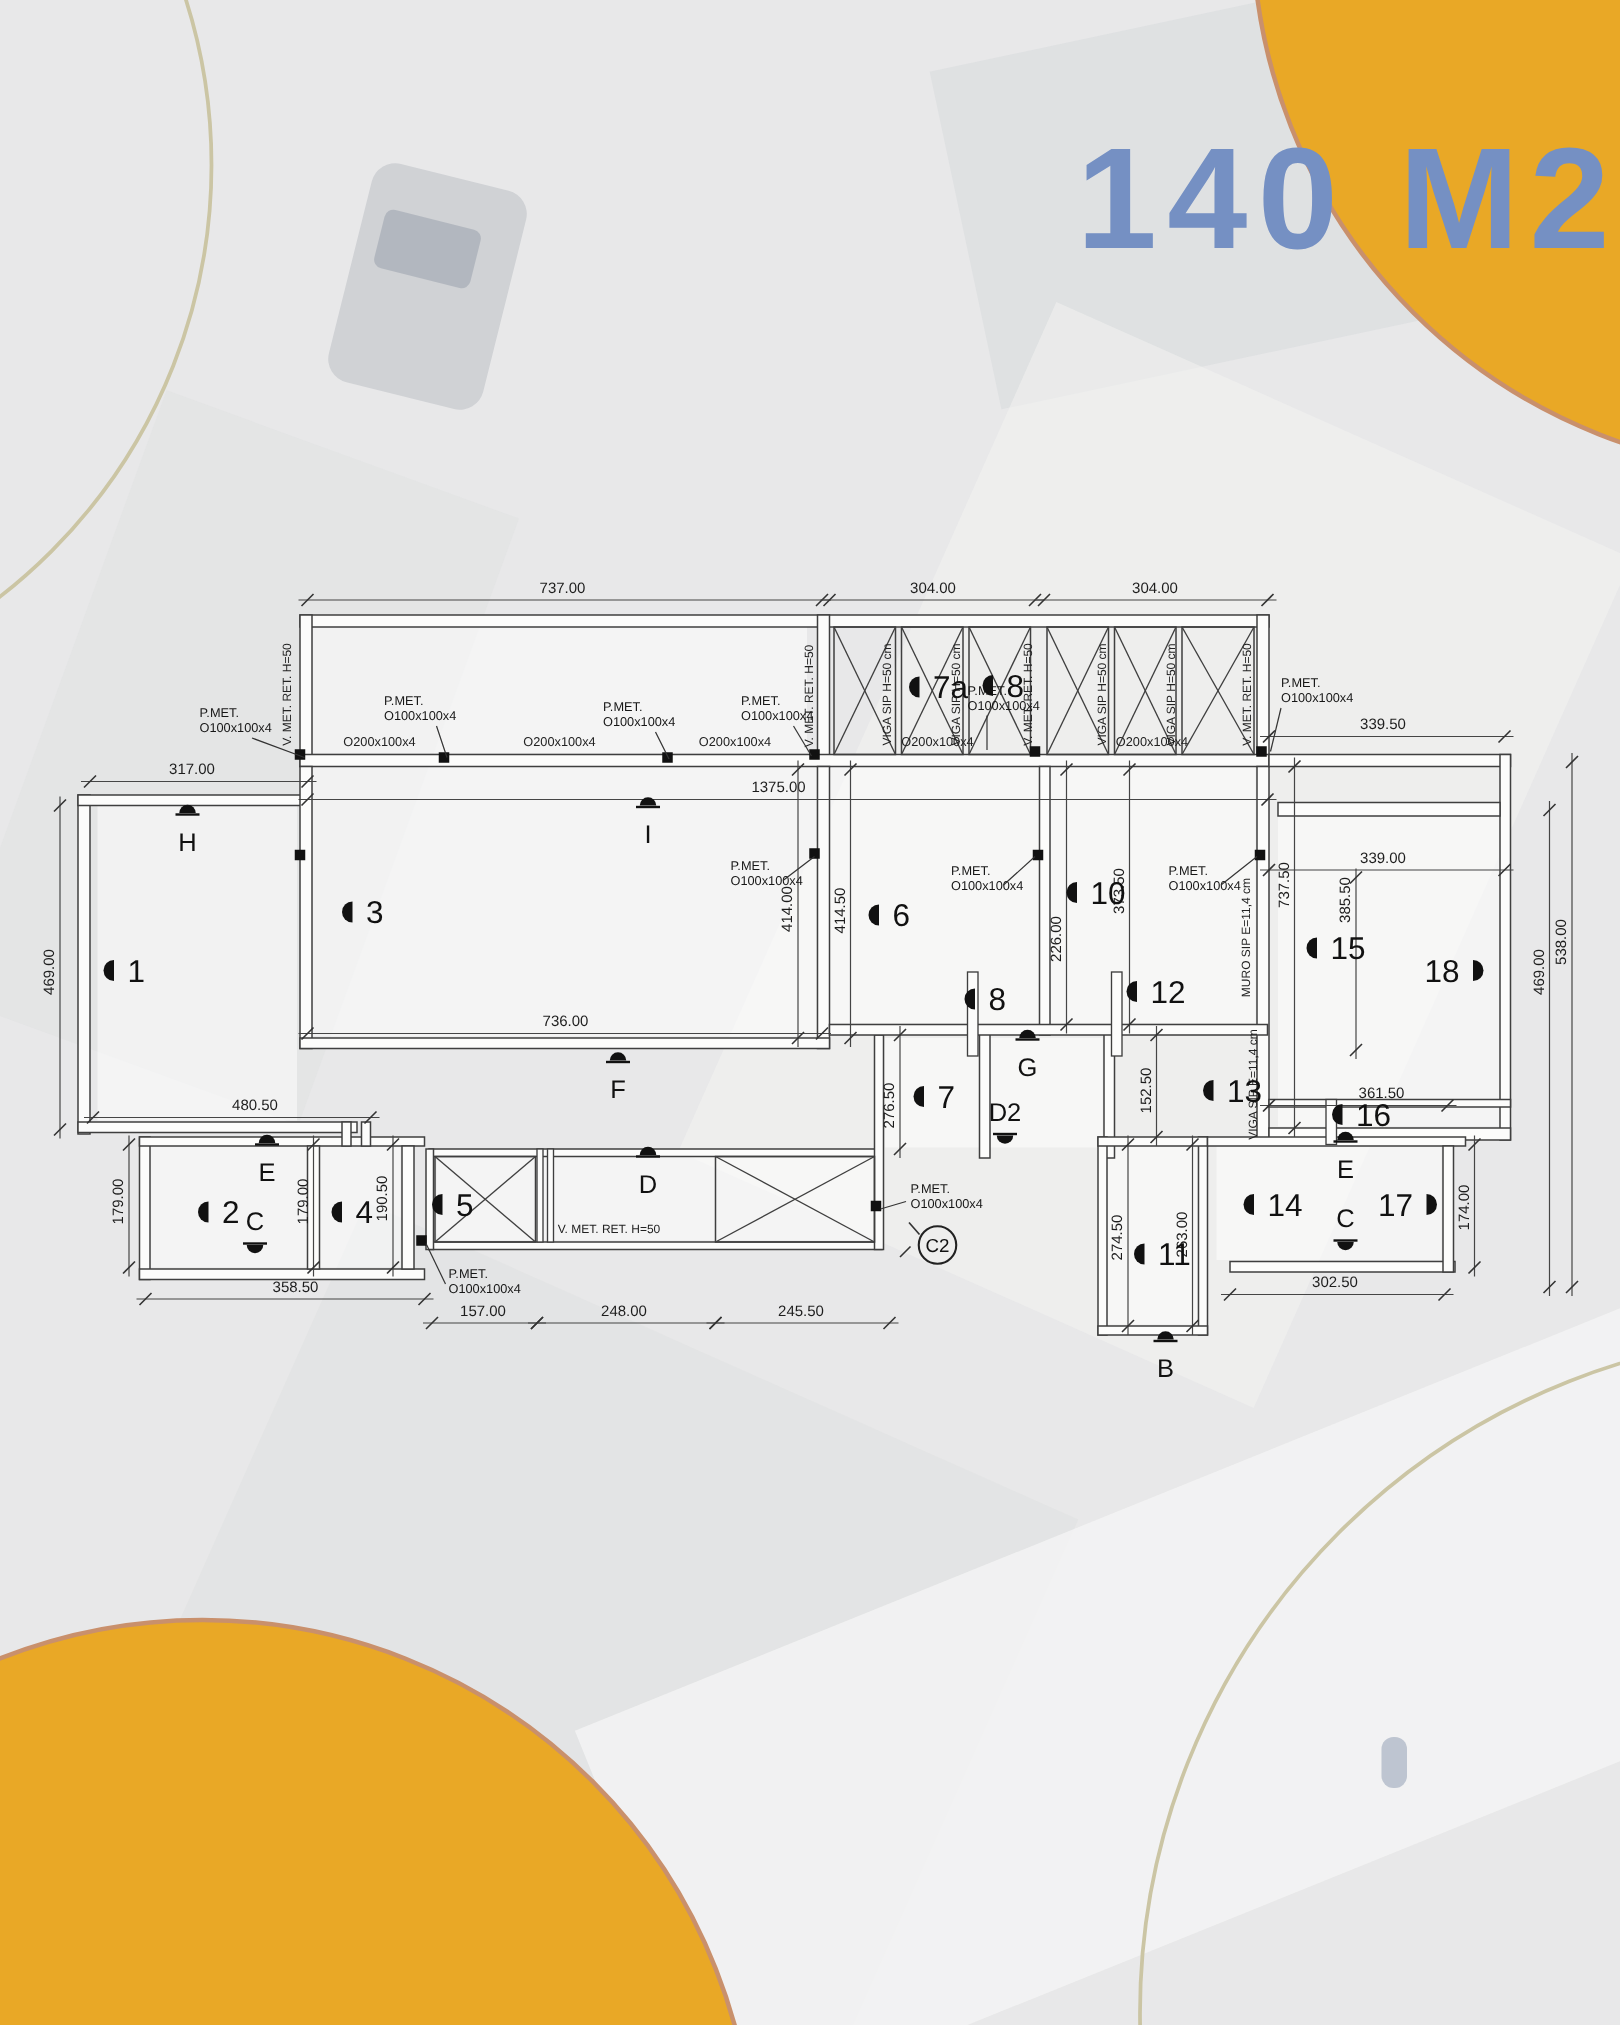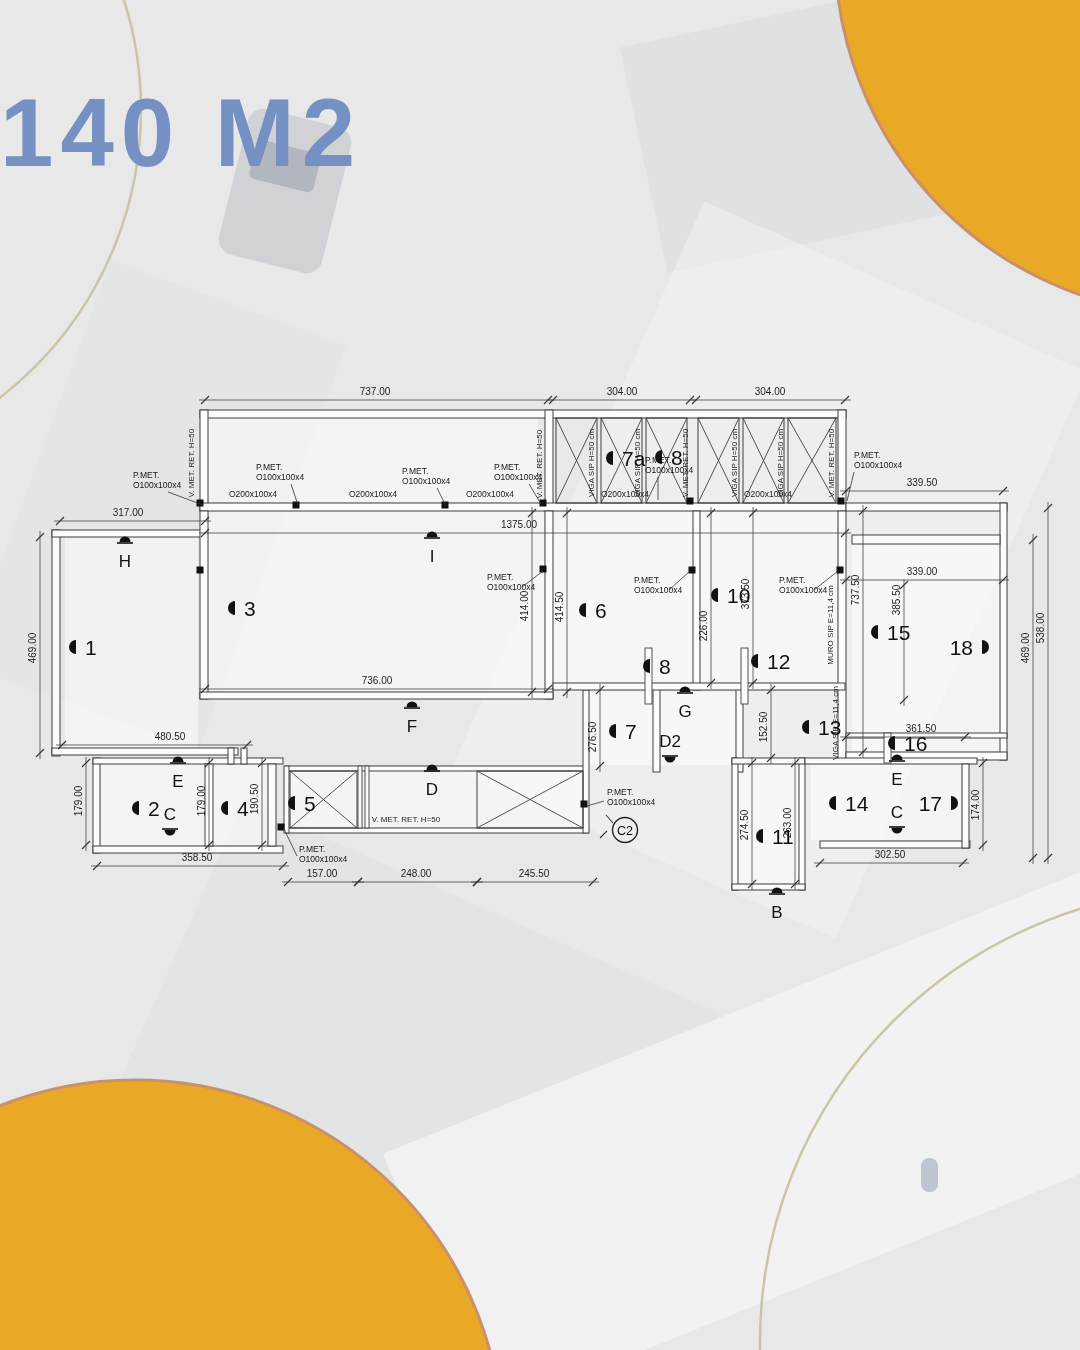--- a/index.html
+++ b/index.html
@@ -20,21 +20,21 @@
   .ph-carwin{left:252px;top:146px;width:66px;height:40px;background:#8d97a5;opacity:.45;transform:rotate(14deg);border-radius:6px}
   .ph-band{left:400px;top:960px;width:980px;height:280px;transform:rotate(-22deg);background:#f6f6f5;opacity:.75}
   .ph-mat3{left:140px;top:890px;width:520px;height:400px;transform:rotate(24deg);background:#dcdedf;opacity:.4}
   .ph-mat4{left:560px;top:260px;width:420px;height:620px;transform:rotate(24deg);background:#f2f2f1;opacity:.55}
   .ph-person{left:921px;top:1158px;width:17px;height:34px;background:#93a0b4;opacity:.55;border-radius:8px}
 
   svg.decor,svg.plan{position:absolute;inset:0;width:1080px;height:1350px}
   .circle-orange{fill:var(--orange);stroke:var(--circleBorder);stroke-width:3}
   .circle-arc{fill:none;stroke:var(--arc);stroke-width:2.5}
 
-  .title{position:absolute;top:78px;left:0;width:1080px;text-align:left;
+  .title{position:absolute;top:78px;left:0;width:1080px;text-align:right;
          font-size:96px;font-weight:bold;letter-spacing:7px;color:var(--title)}
 
   
   .fillr{fill:#ffffff;opacity:.5}
   .wall{fill:#fcfcfb;stroke:var(--ink);stroke-width:1}
   .panel{fill:none;stroke:var(--ink);stroke-width:1}
   .pdiag{stroke:var(--ink);stroke-width:.9}
   .post{fill:#fcfcfb;stroke:var(--ink);stroke-width:.9}
   .sq{fill:#111}
   .dimline{stroke:#454545;stroke-width:.8}

